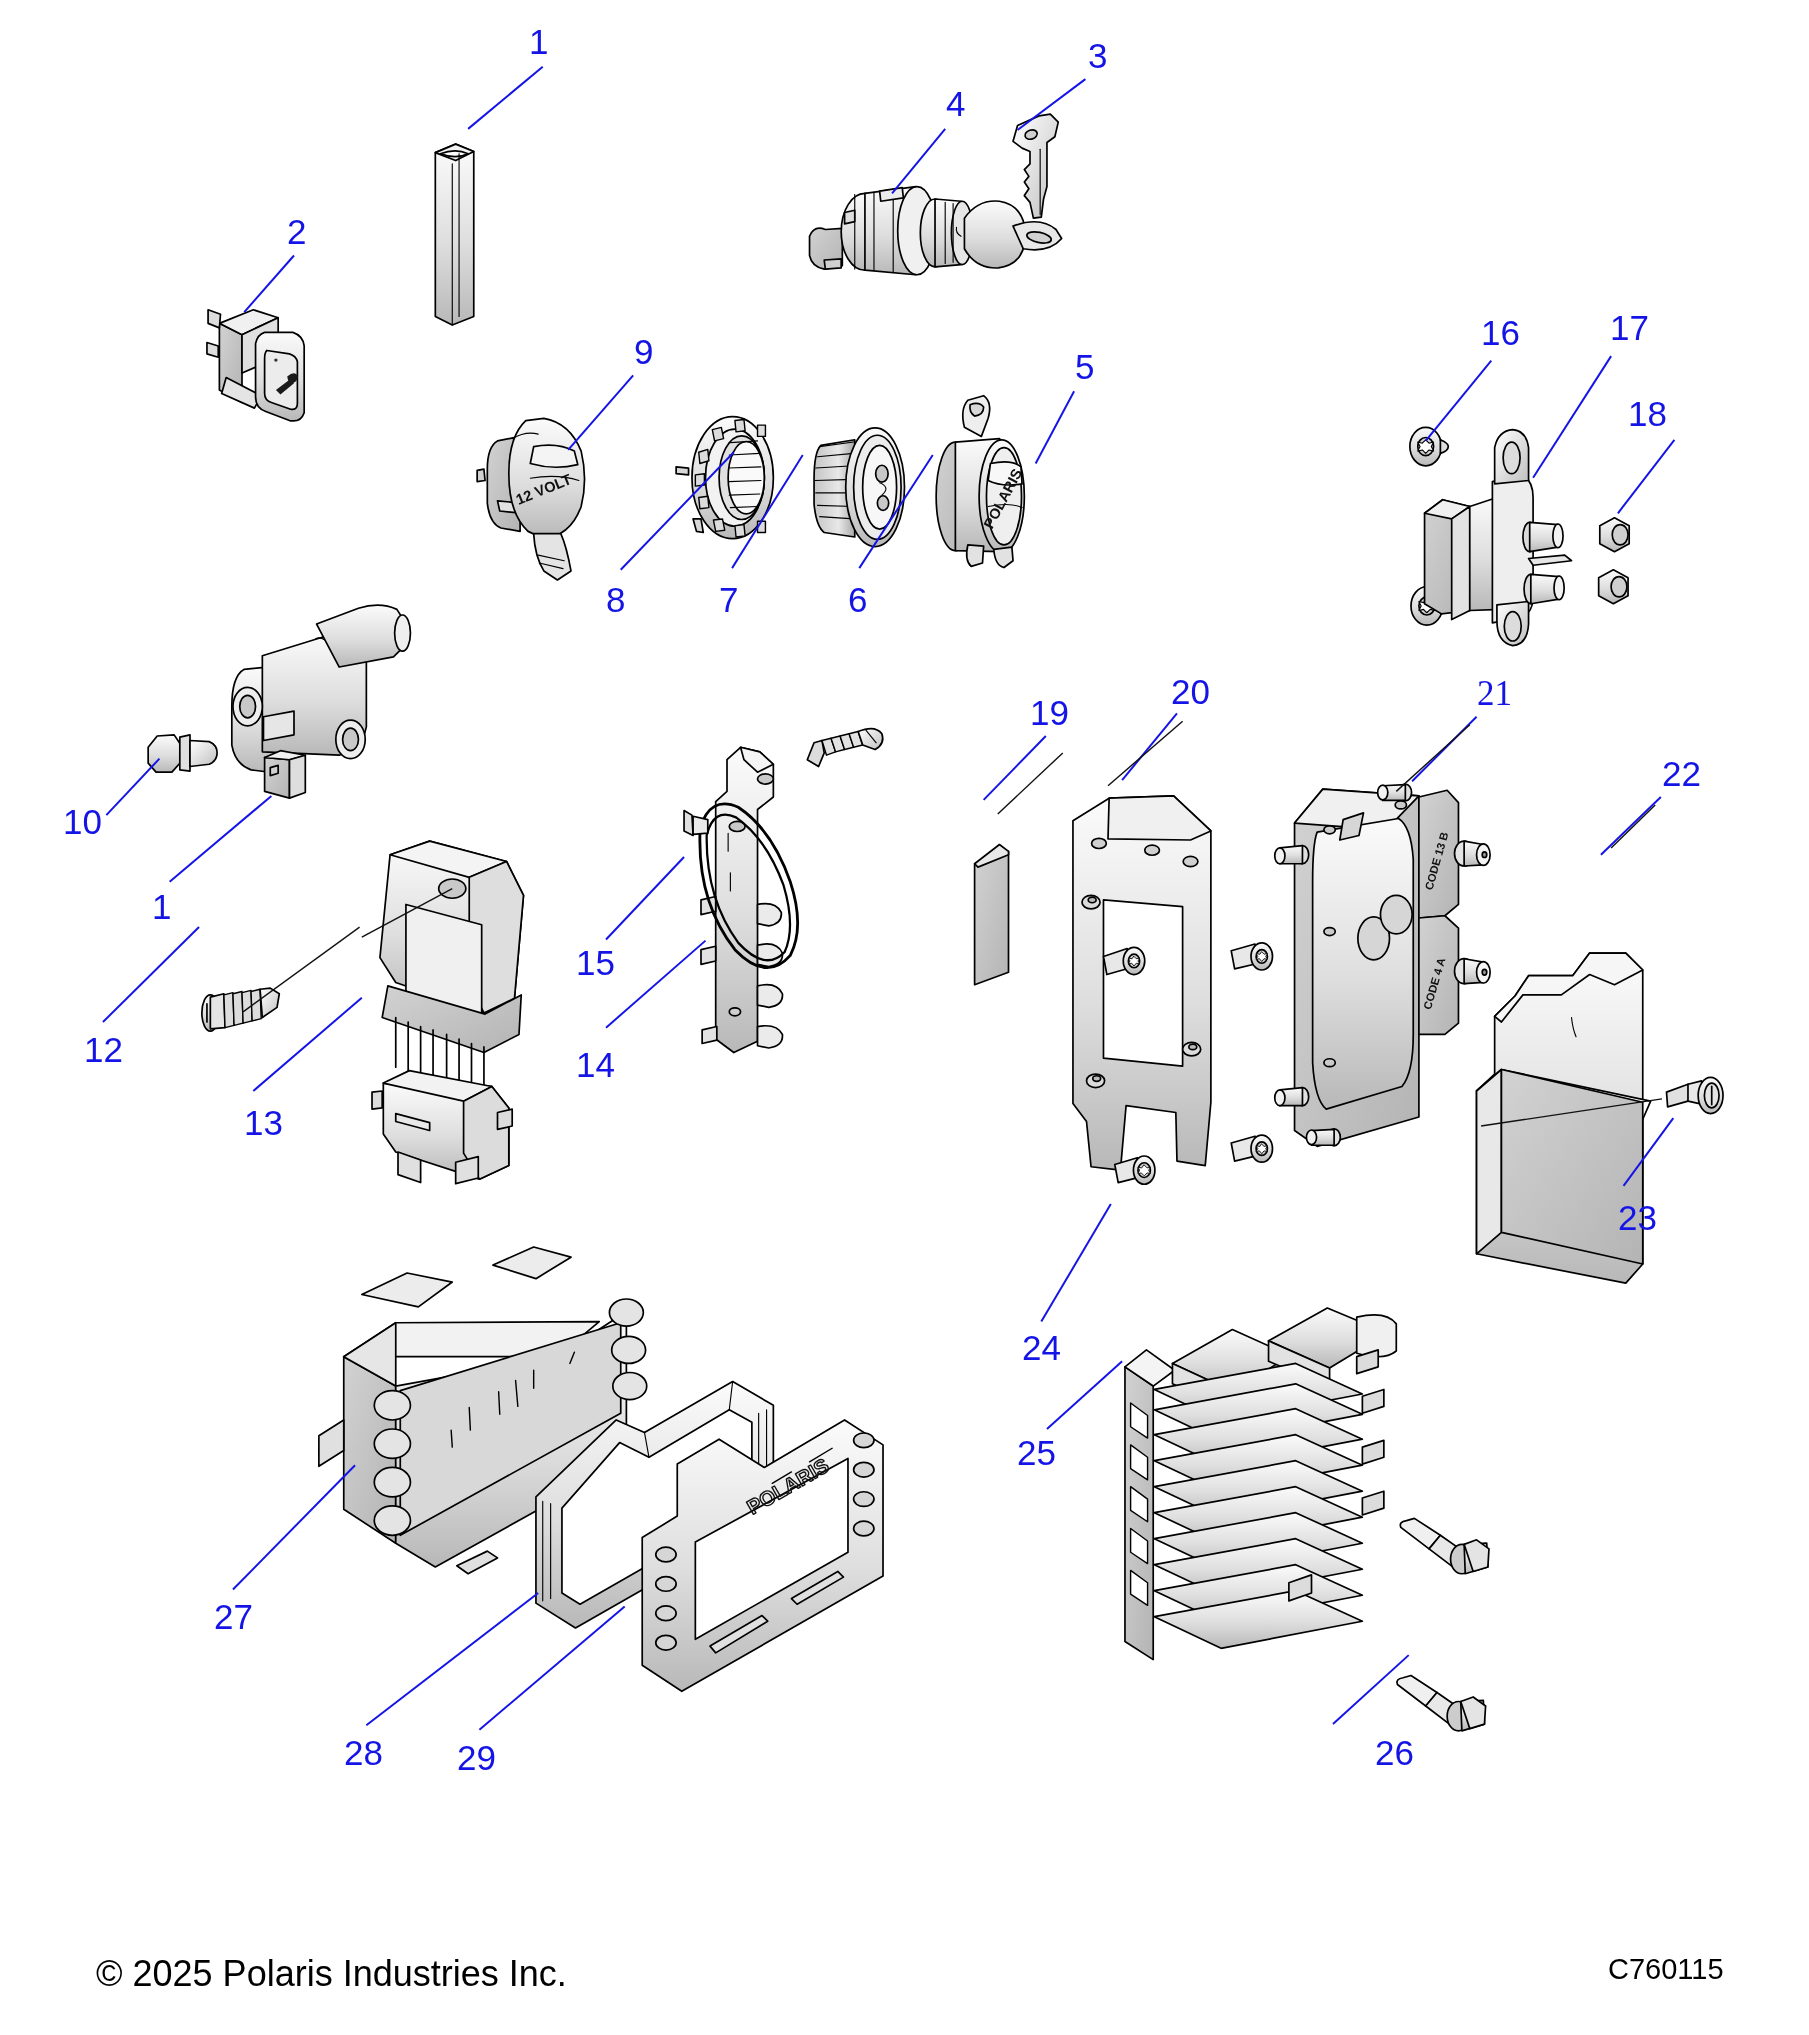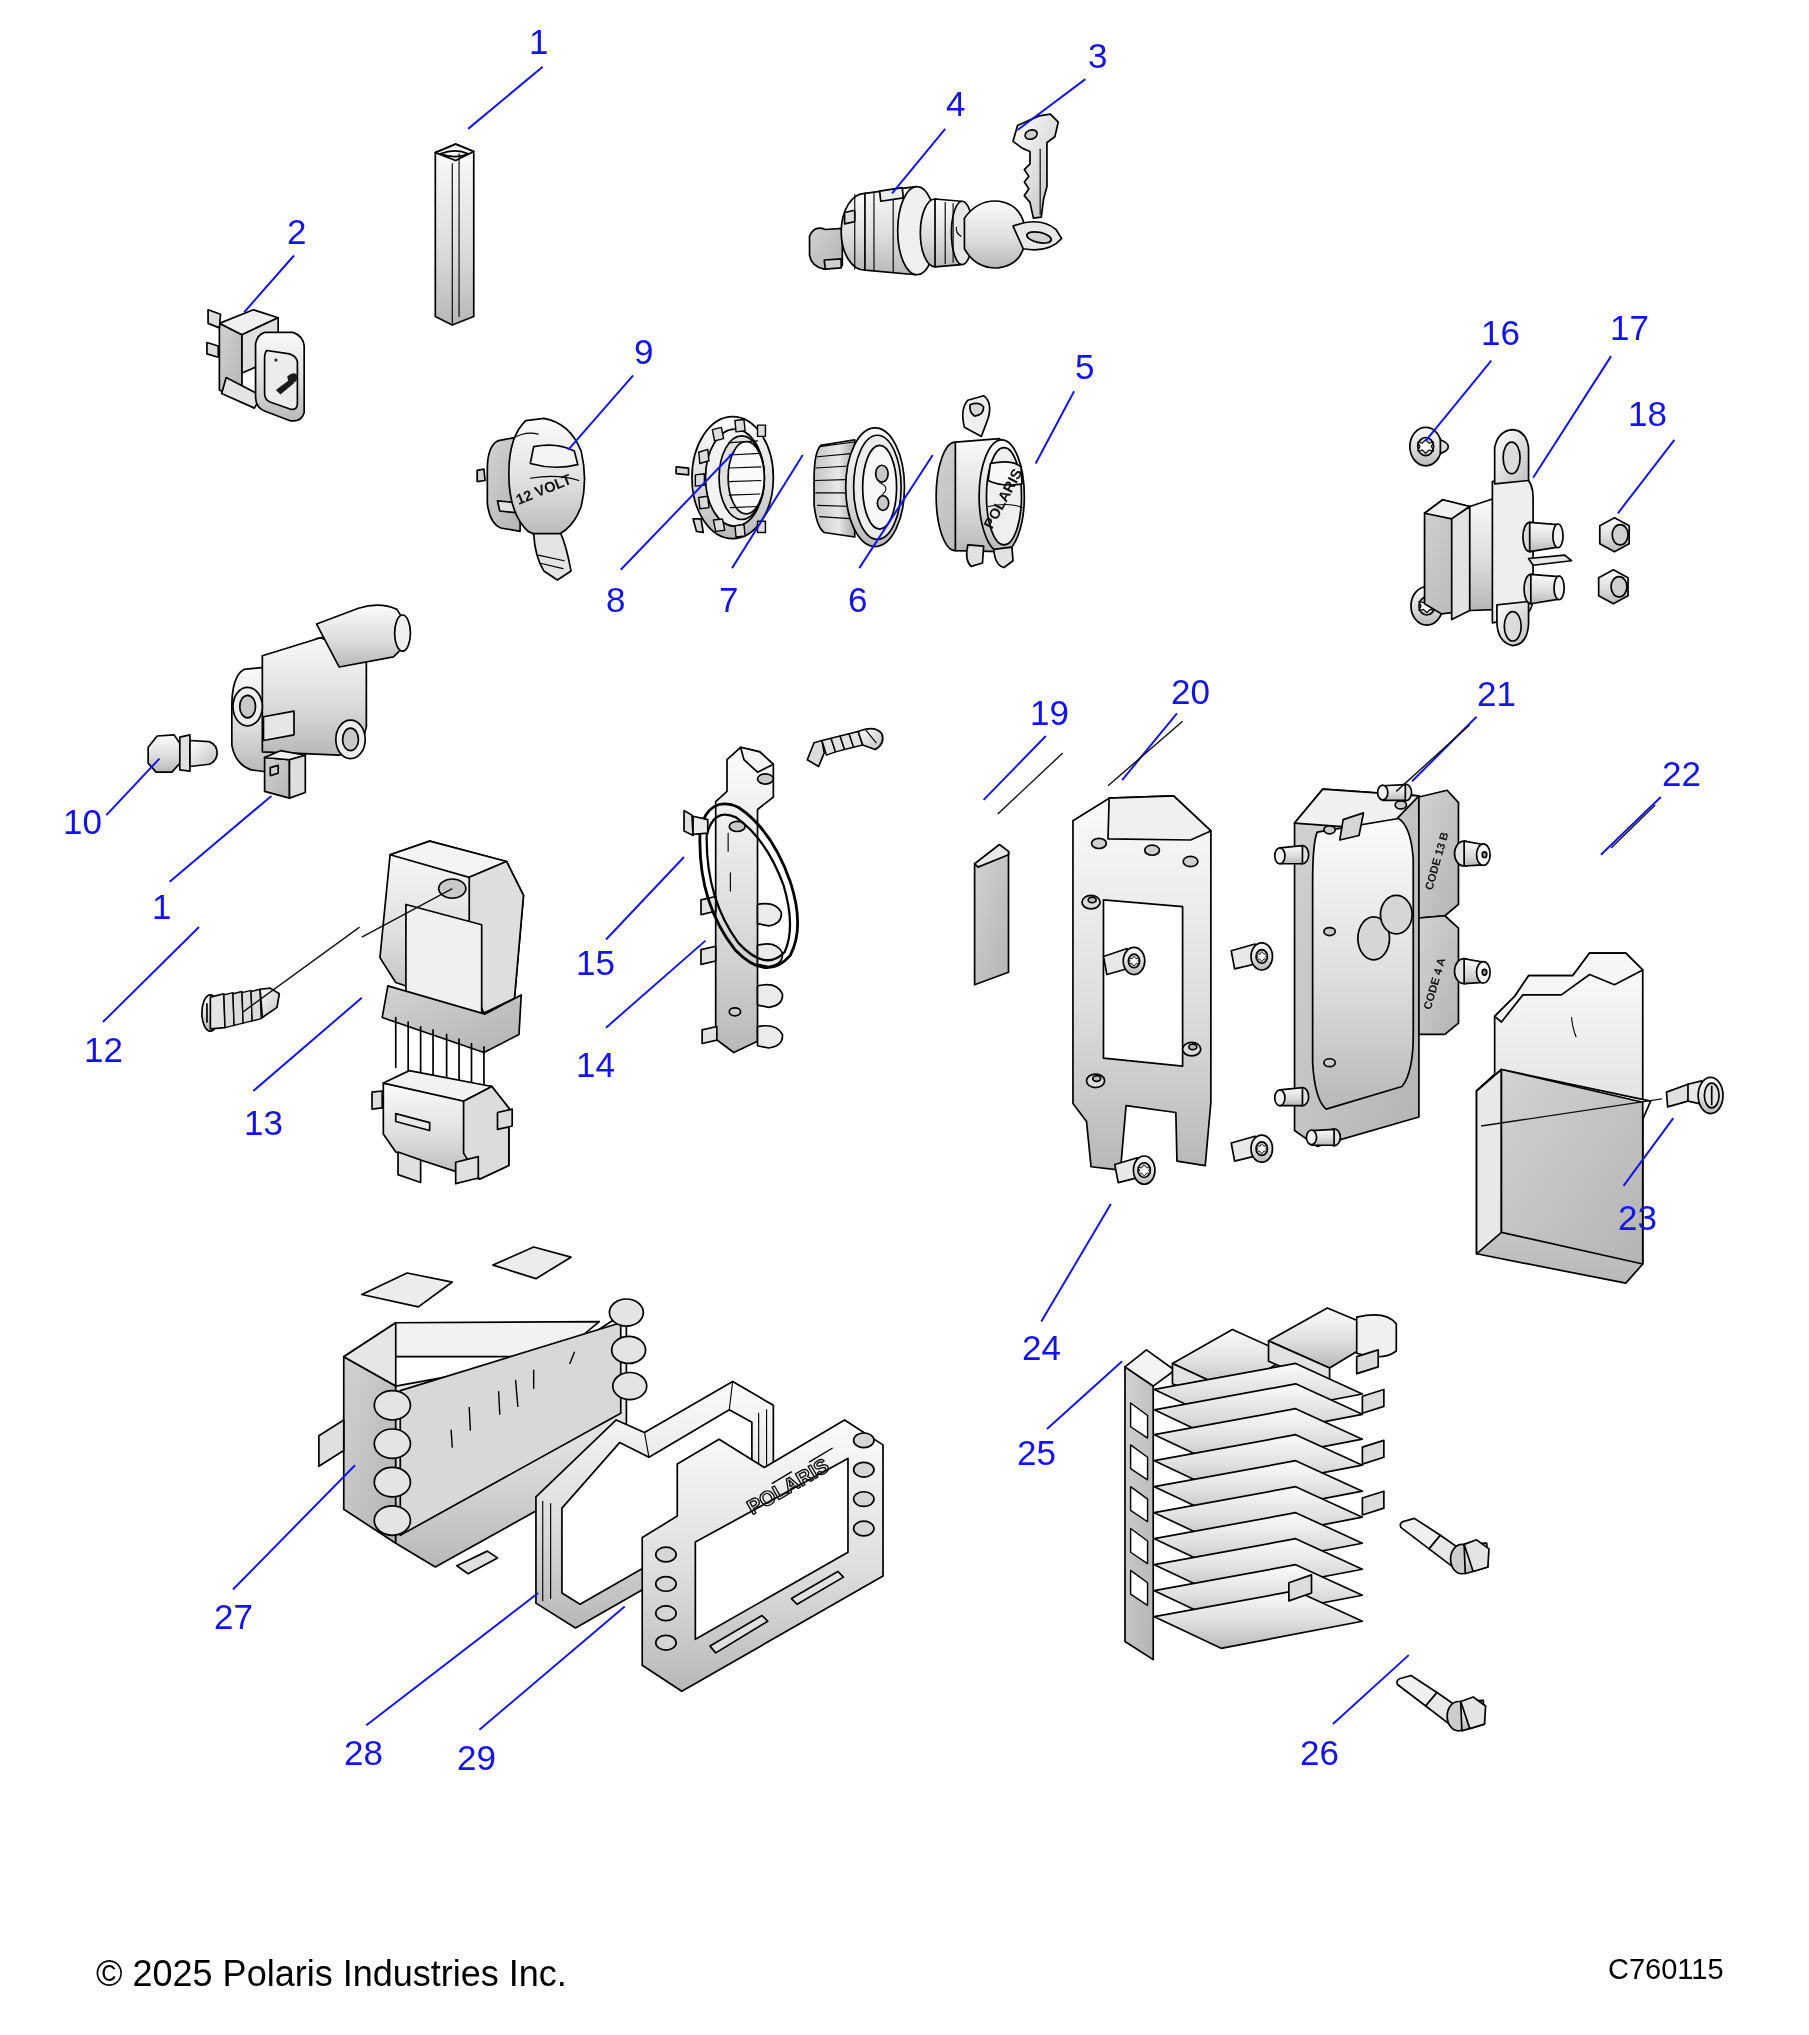--- a/index.html
+++ b/index.html
@@ -614,26 +614,26 @@
 <div class="callout" style="left:1610px;top:310px;text-align:center;">17</div>
 <div class="callout" style="left:1628px;top:396px;">18</div>
 <div class="callout" style="left:63px;top:804px;">10</div>
 <div class="callout" style="left:152px;top:889px;">1</div>
 <div class="callout" style="left:84px;top:1032px;">12</div>
 <div class="callout" style="left:244px;top:1105px;">13</div>
 <div class="callout" style="left:576px;top:945px;">15</div>
 <div class="callout" style="left:576px;top:1033px;margin-top:14px;">14</div>
 <div class="callout" style="left:1030px;top:695px;">19</div>
 <div class="callout" style="left:1171px;top:674px;">20</div>
-<div class="callout" style="left:1477px;top:676px;">21</div>
+<div class="callout" style="left:1477px;top:676px;font-family:Liberation Serif, serif;">21</div>
 <div class="callout" style="left:1662px;top:756px;">22</div>
 <div class="callout" style="left:1618px;top:1200px;">23</div>
 <div class="callout" style="left:1022px;top:1330px;">24</div>
 <div class="callout" style="left:1017px;top:1435px;">25</div>
-<div class="callout" style="left:1300px;top:1735px;">26</div>
+<div class="callout" style="left:1375px;top:1735px;">26</div>
 <div class="callout" style="left:214px;top:1599px;">27</div>
 <div class="callout" style="left:344px;top:1735px;">28</div>
 <div class="callout" style="left:457px;top:1740px;">29</div>
 
 <div class="footer-left">© 2025 Polaris Industries Inc.</div>
 <div class="footer-right">C760115</div>
 
 </div>
 
 

